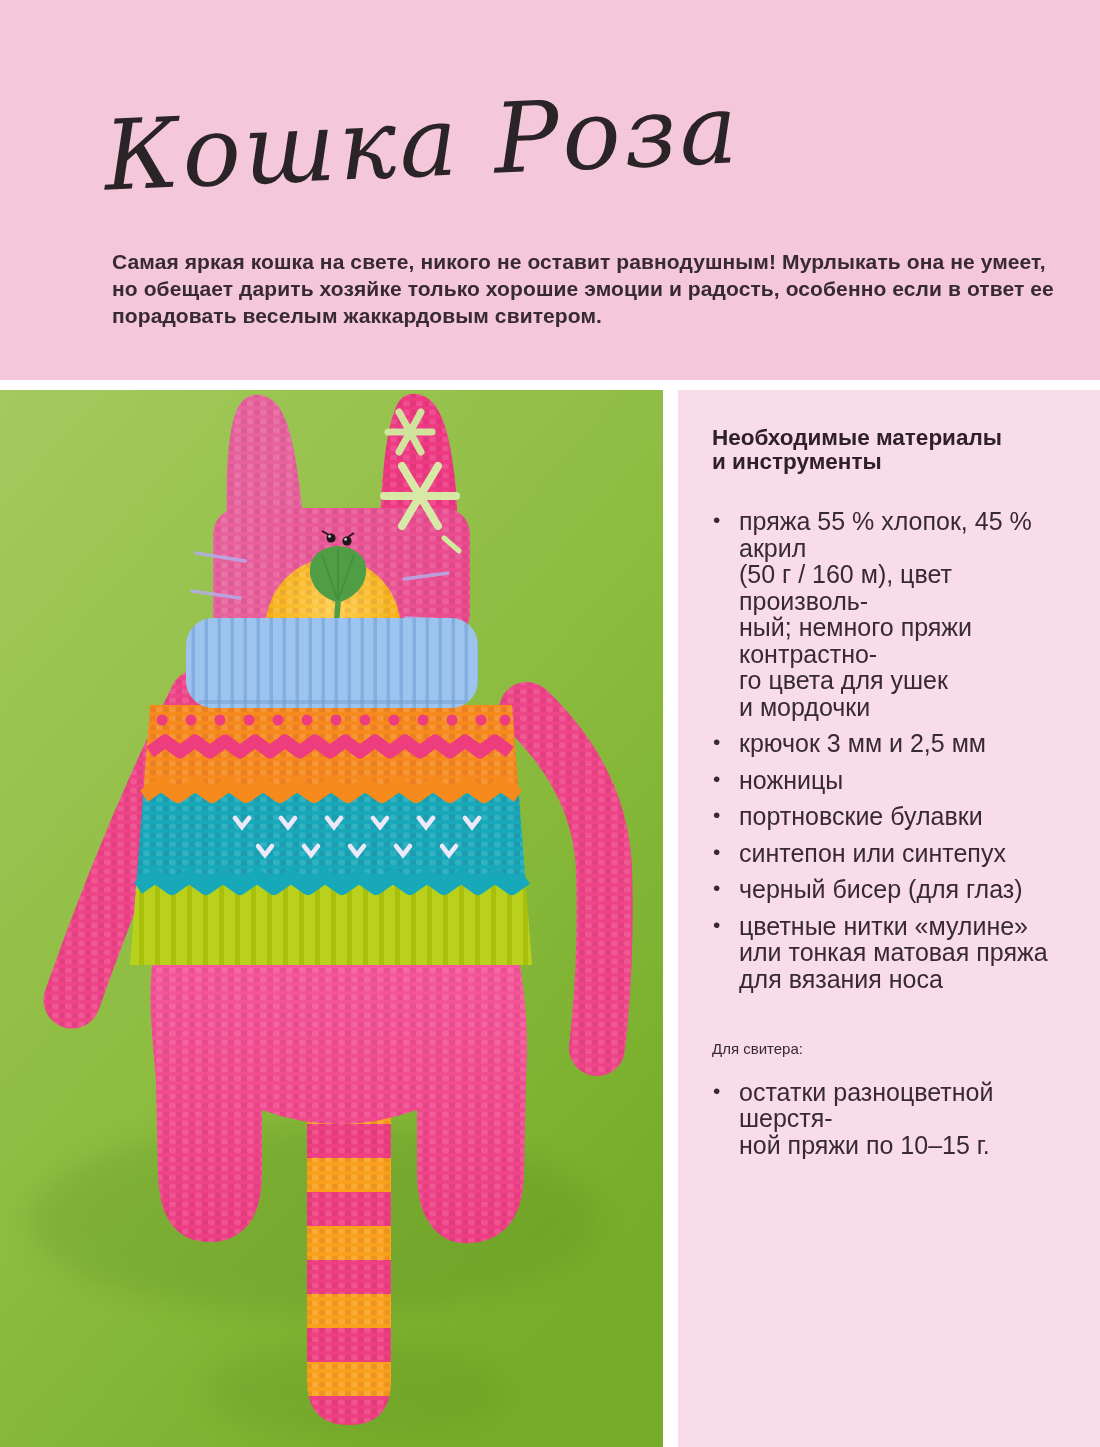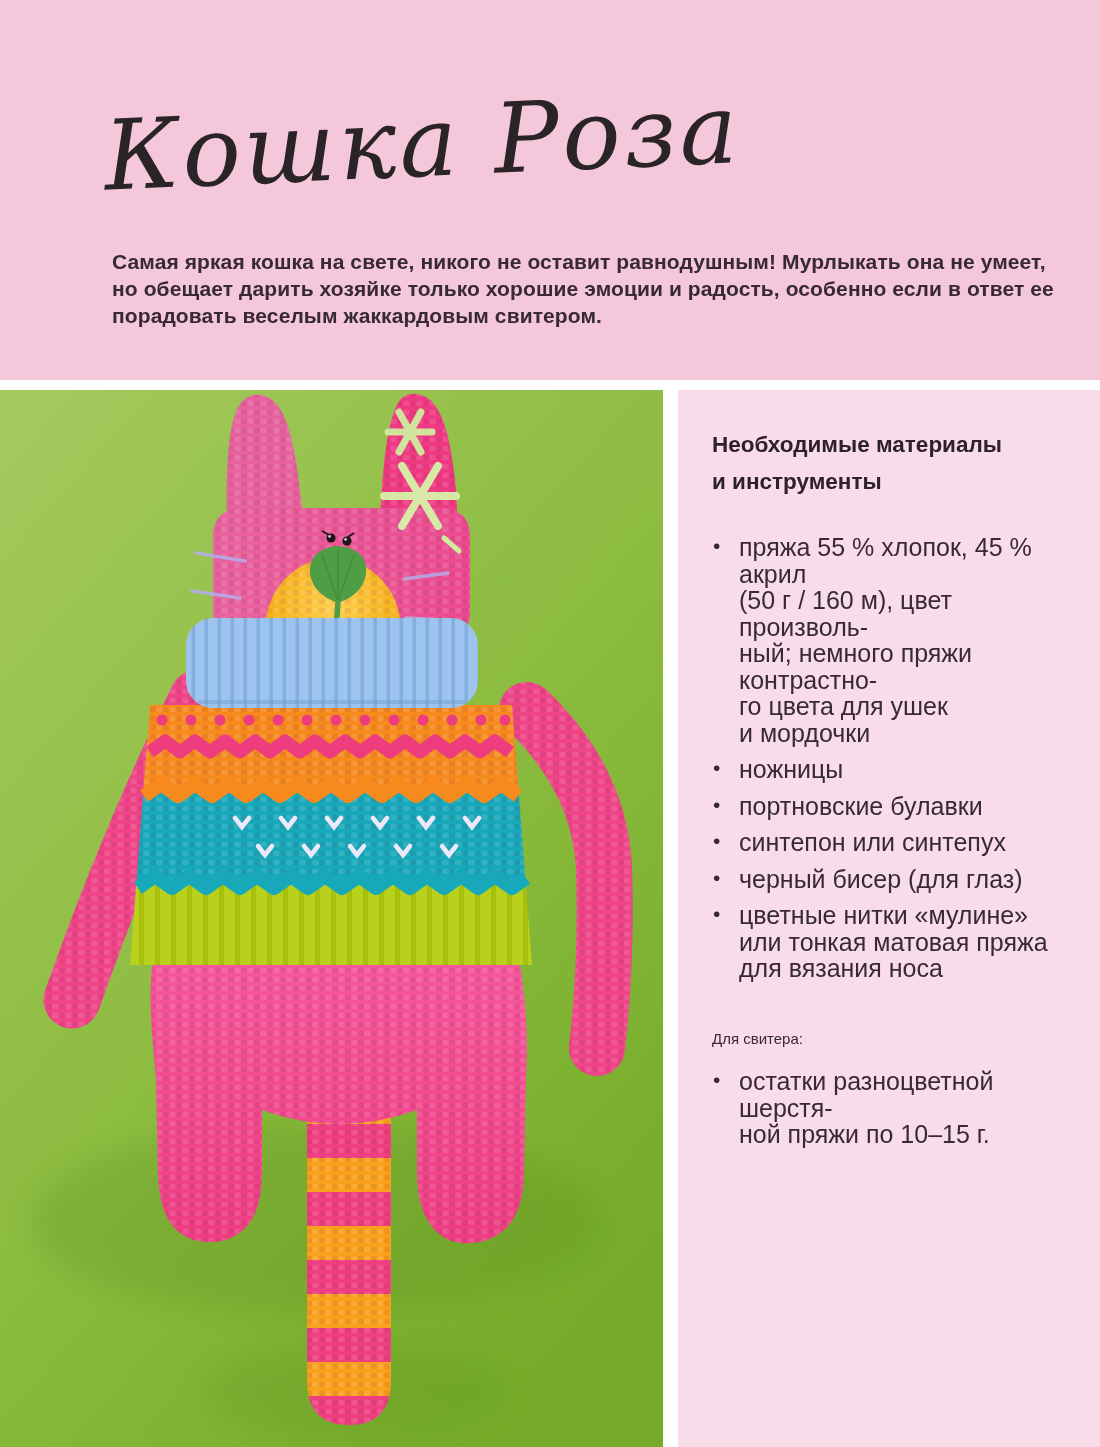--- a/index.html
+++ b/index.html
@@ -45,21 +45,21 @@
     line-height:0;
   }
   .panel{
     flex:1;height:1057px;box-sizing:border-box;
     background:var(--panel-pink,#f9dce9);
     padding:36px 28px 0 34px;
     color:var(--text-dark,#372a31);
   }
   .panel h2{
     margin:0 0 34px 0;
-    font-size:22.5px;line-height:37px;font-weight:bold;
+    font-size:22.5px;line-height:24px;font-weight:bold;
     color:#2e2129;
     white-space:pre-line;
   }
   .panel ul{list-style:none;margin:0;padding:0;}
   .panel li{
     position:relative;
     padding-left:27px;
     margin:0 0 10px 0;
     font-size:25px;line-height:26.5px;
     white-space:pre-line;
@@ -244,20 +244,21 @@
 
     <aside class="panel">
       <h2>Необходимые материалы
 и инструменты</h2>
       <ul>
         <li>пряжа 55 % хлопок, 45 % акрил
 (50 г / 160 м), цвет произволь-
 ный; немного пряжи контрастно-
 го цвета для ушек
 и мордочки</li>
+        <li>крючок 3 мм и 2,5 мм</li>
         <li>ножницы</li>
         <li>портновские булавки</li>
         <li>синтепон или синтепух</li>
         <li>черный бисер (для глаз)</li>
         <li>цветные нитки «мулине»
 или тонкая матовая пряжа
 для вязания носа</li>
       </ul>
       <p class="subhead">Для свитера:</p>
       <ul>

